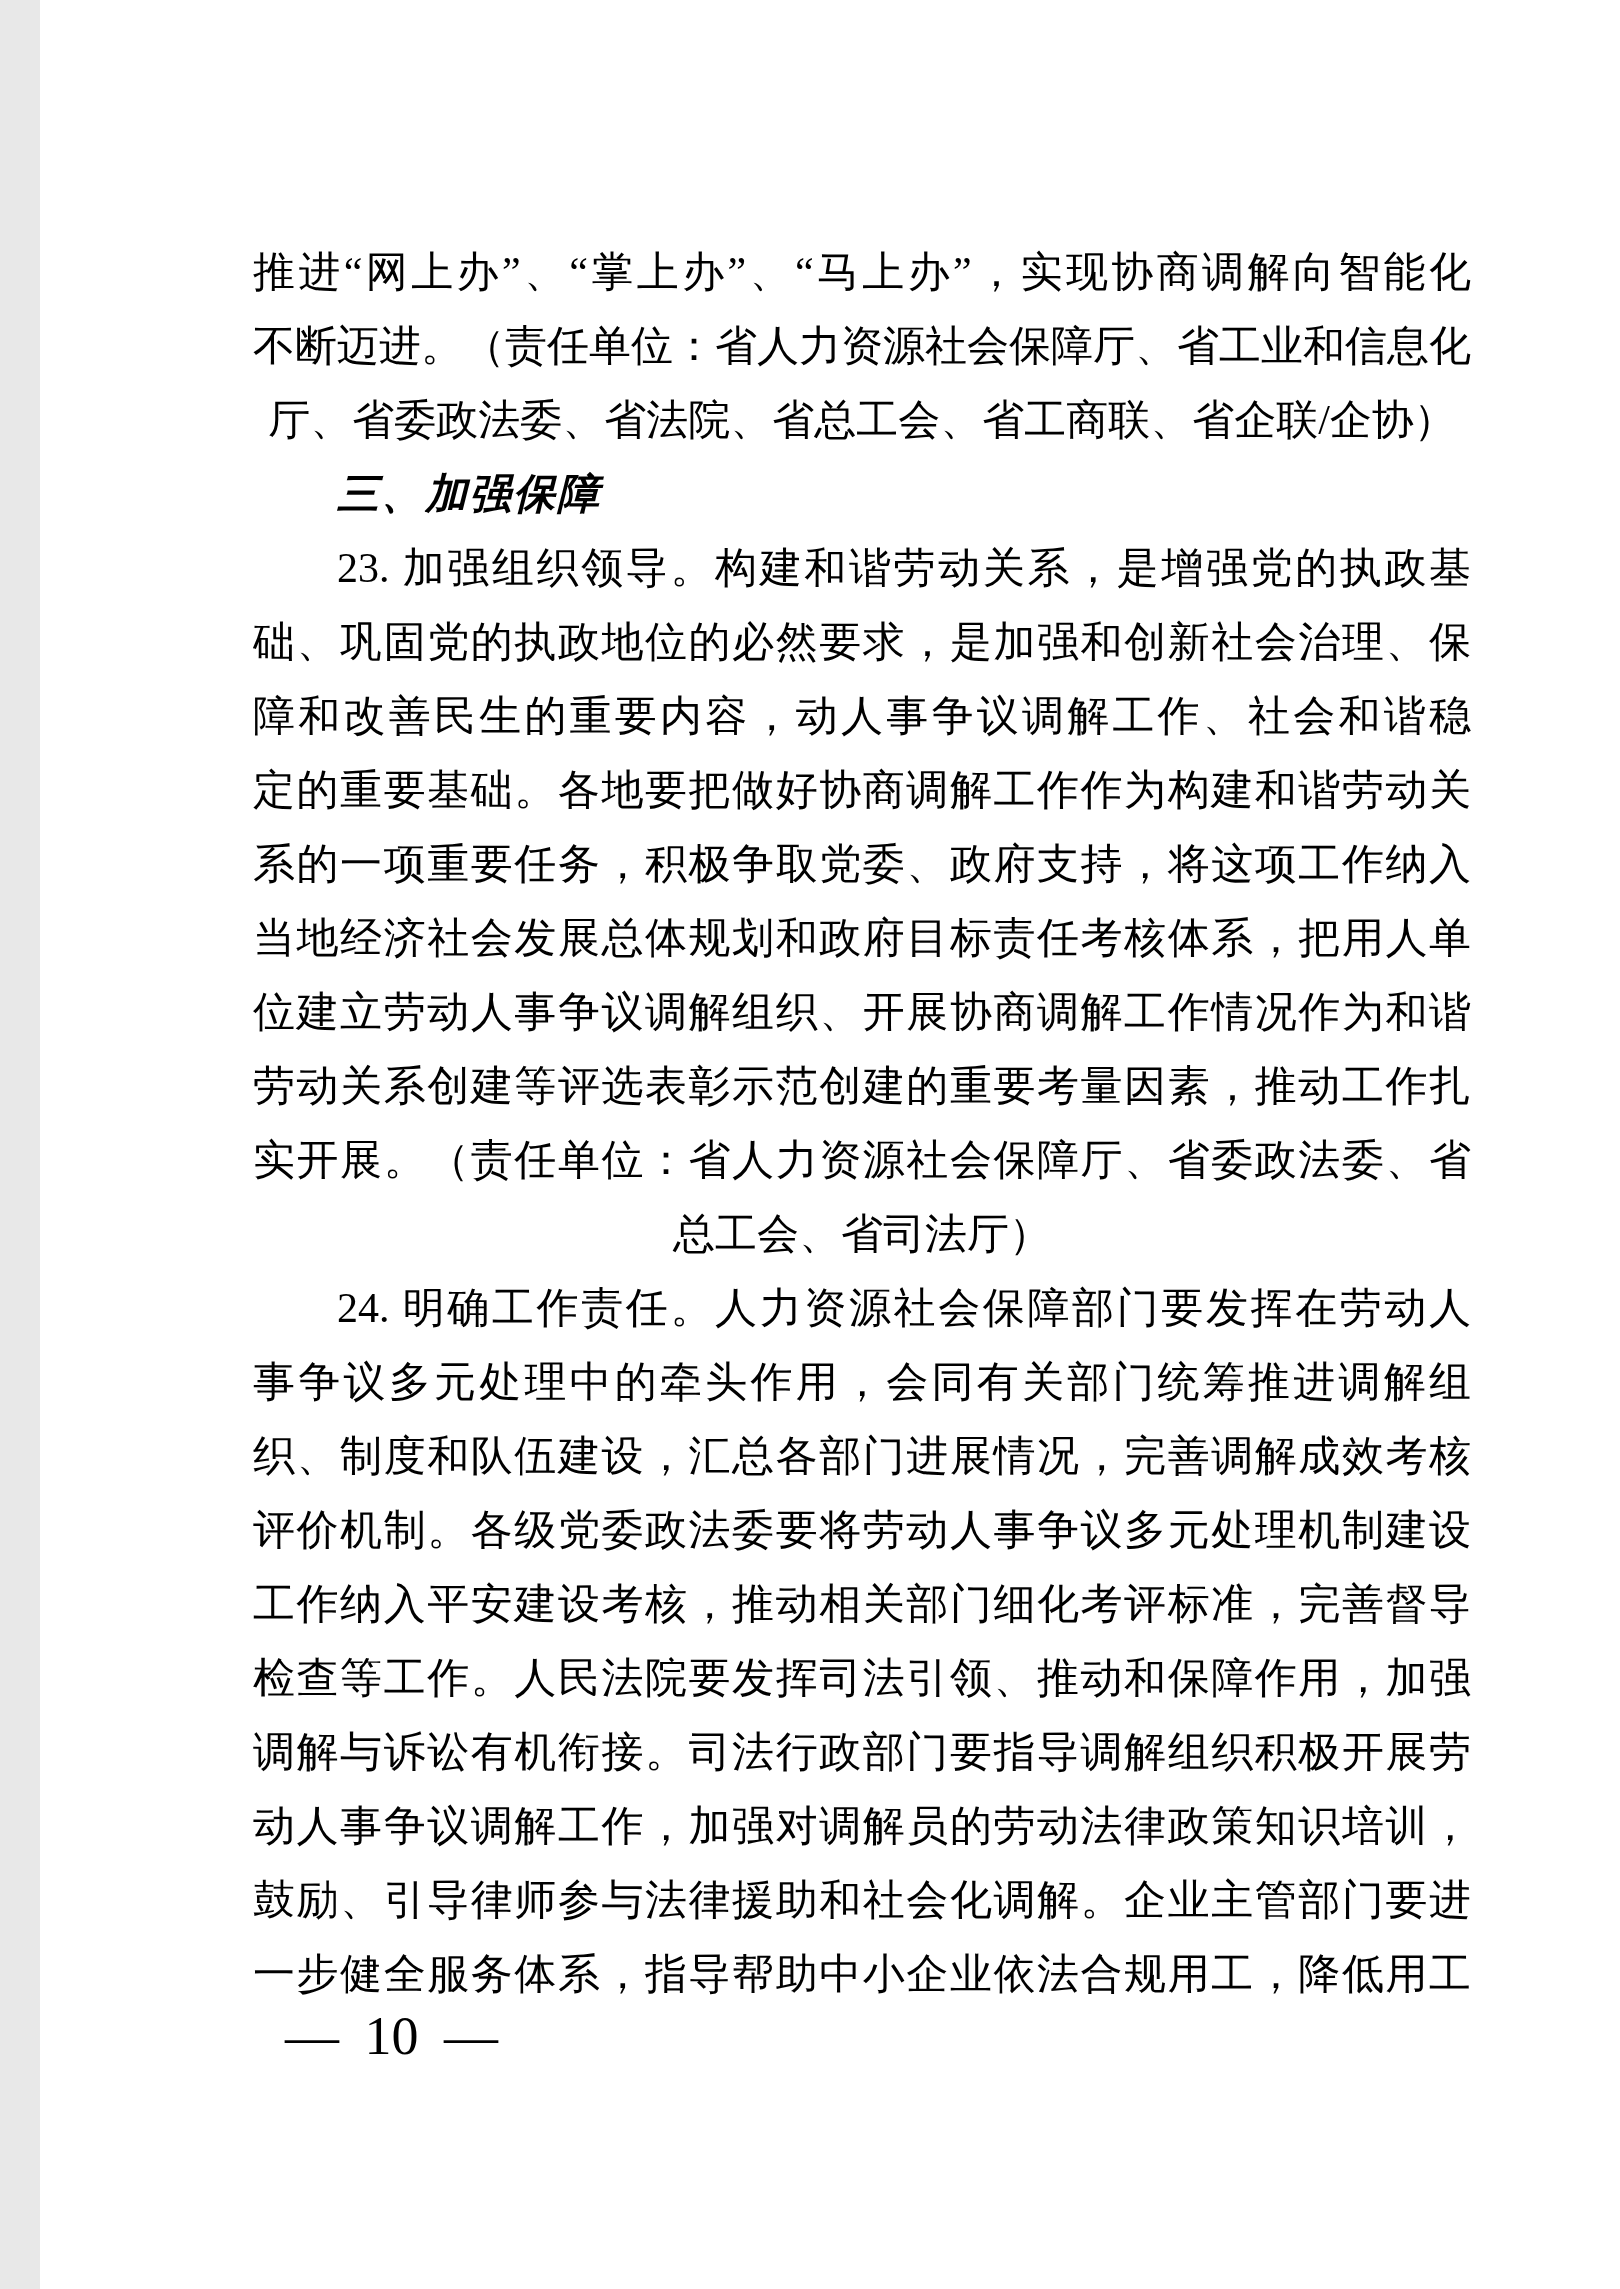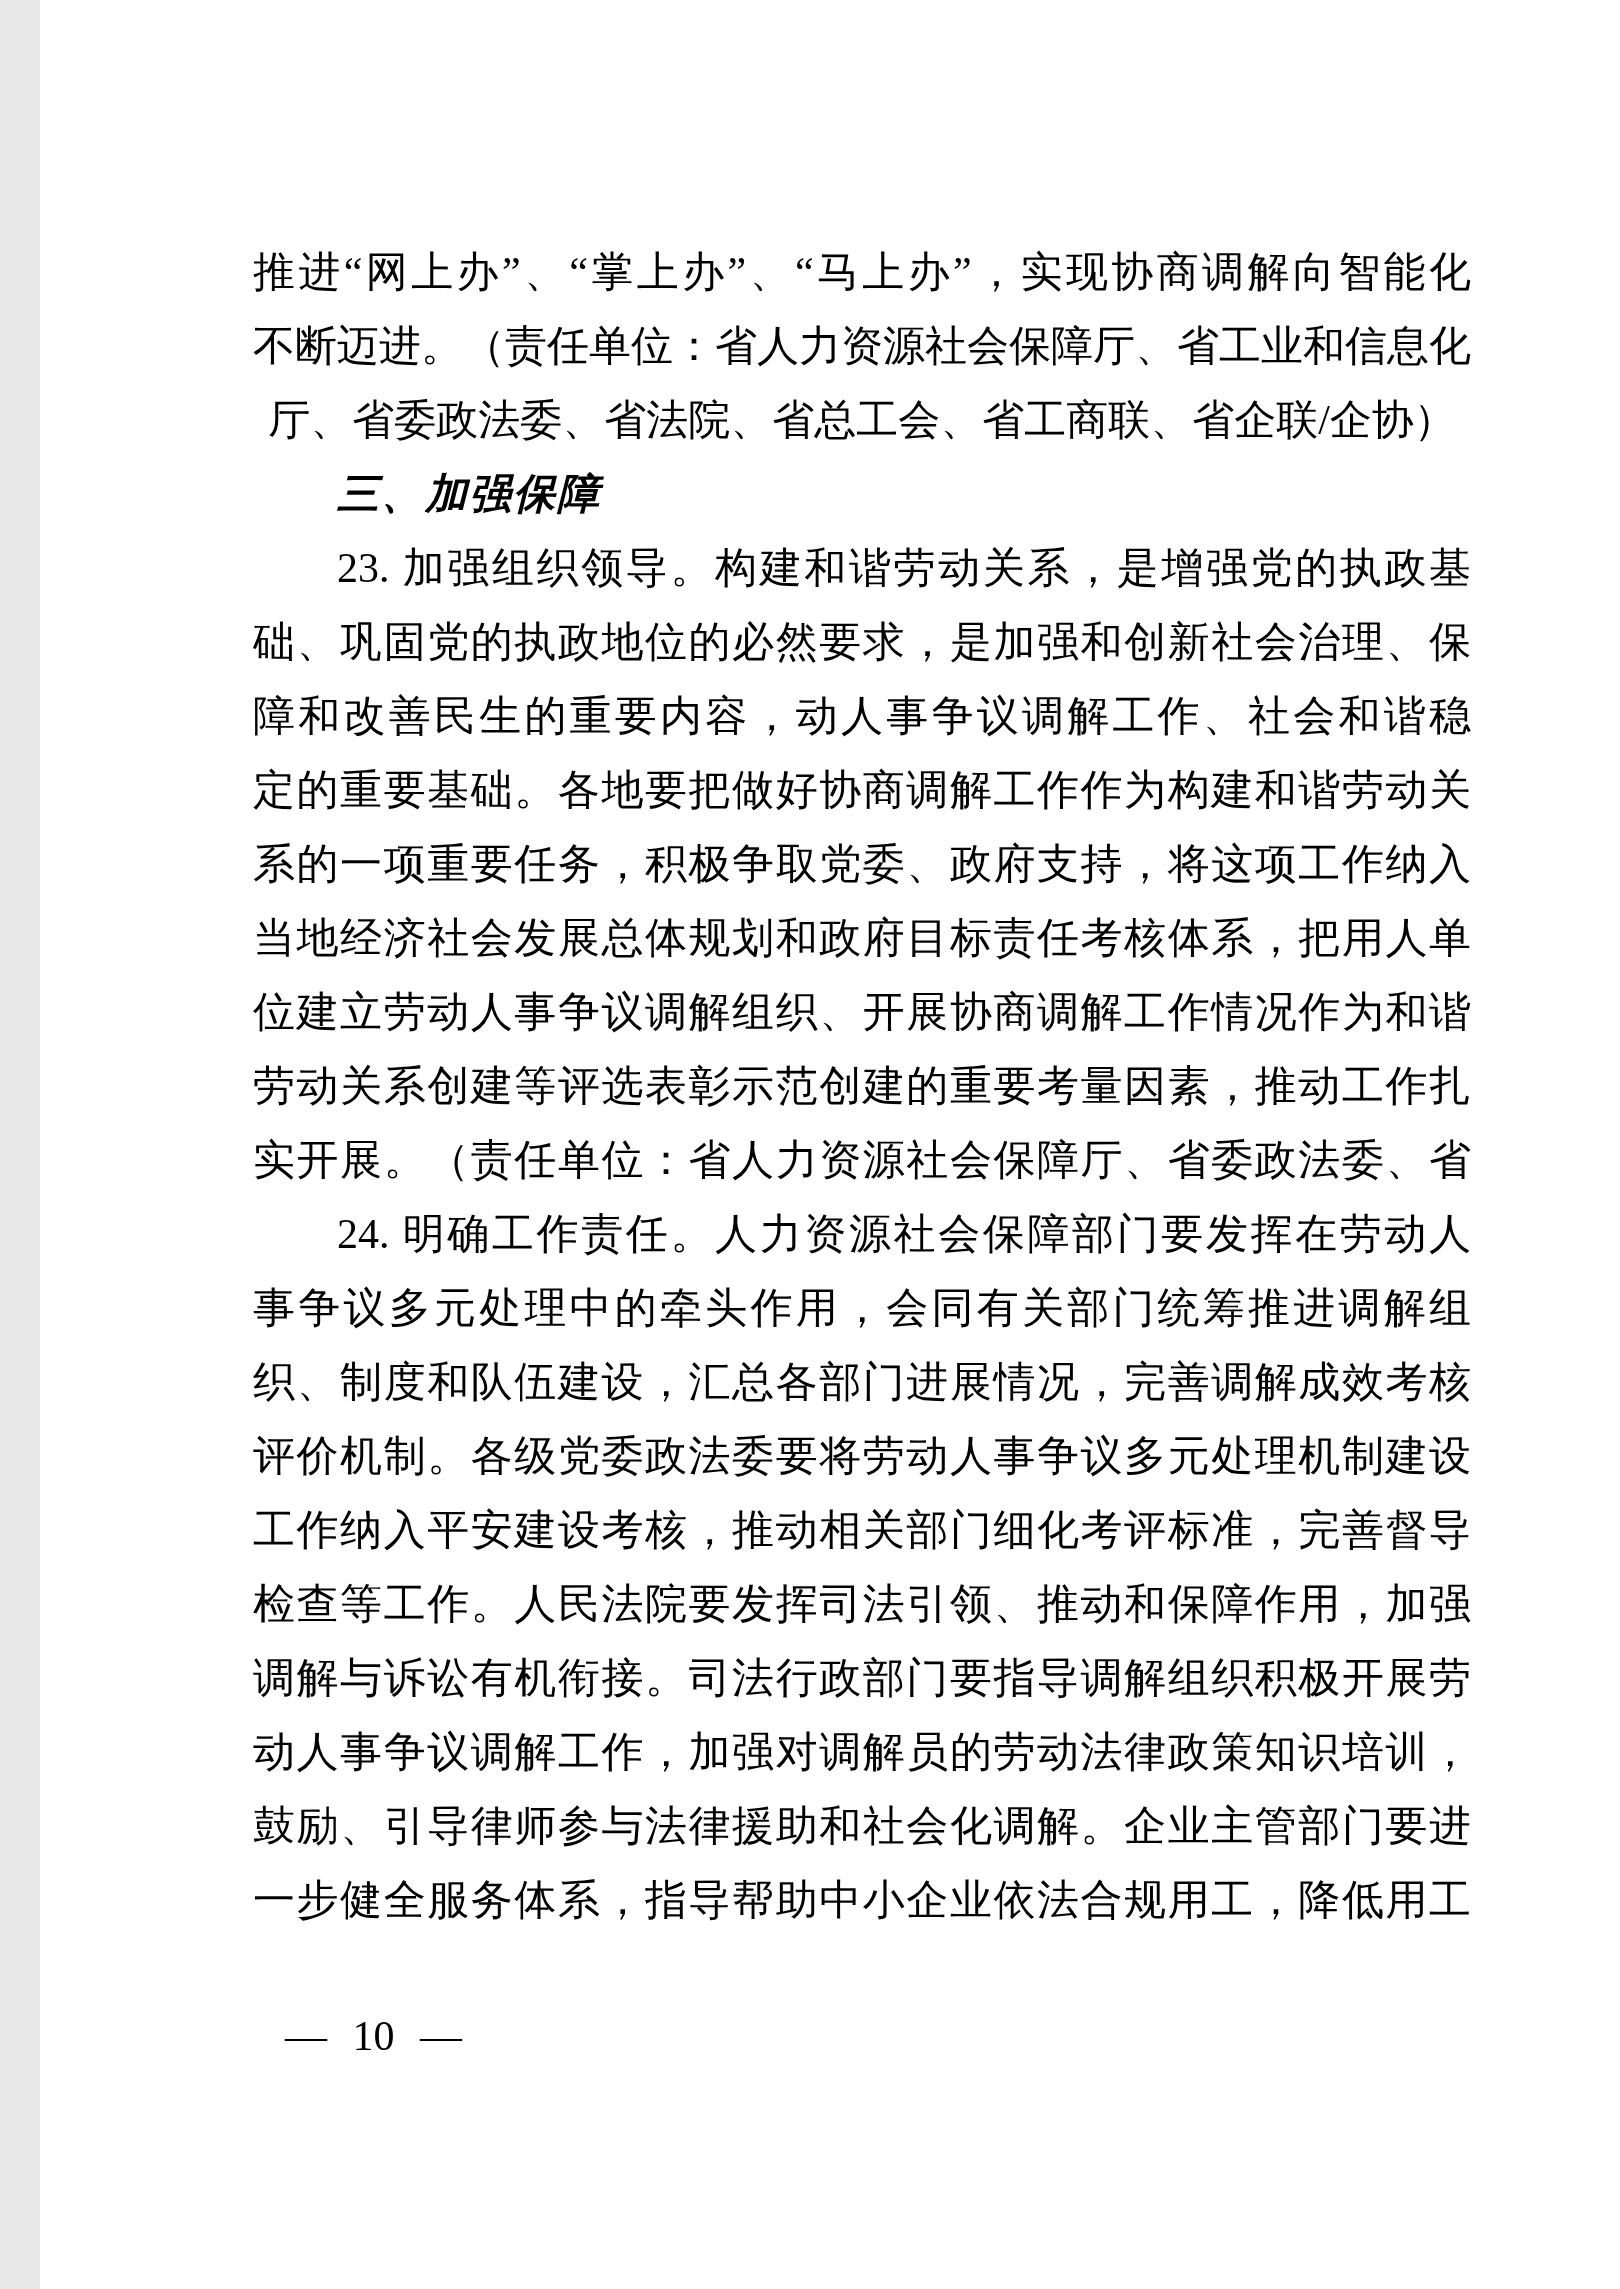--- a/index.html
+++ b/index.html
@@ -41,21 +41,21 @@
     font-weight: bold;
     text-indent: 84px;
     text-align: left;
     letter-spacing: 2px;
     font-style: italic;
   }
   .footer {
     position: absolute;
     left: 245px;
     top: 2015px;
-    font-size: 42px;
+    font-size: 54px;
     line-height: 43px;
     font-family: "Liberation Serif", serif;
     color: #000000;
   }
   .footer .page-num { margin: 0 25.5px; }
 </style>
 </head>
 <body>
 
 <div class="page">
@@ -67,20 +67,21 @@
       <div class="line heading">三、加强保障</div>
       <div class="line justify-indent">23. 加强组织领导。构建和谐劳动关系，是增强党的执政基</div>
       <div class="line justify">础、巩固党的执政地位的必然要求，是加强和创新社会治理、保</div>
       <div class="line justify">障和改善民生的重要内容，动人事争议调解工作、社会和谐稳</div>
       <div class="line justify">定的重要基础。各地要把做好协商调解工作作为构建和谐劳动关</div>
       <div class="line justify">系的一项重要任务，积极争取党委、政府支持，将这项工作纳入</div>
       <div class="line justify">当地经济社会发展总体规划和政府目标责任考核体系，把用人单</div>
       <div class="line justify">位建立劳动人事争议调解组织、开展协商调解工作情况作为和谐</div>
       <div class="line justify">劳动关系创建等评选表彰示范创建的重要考量因素，推动工作扎</div>
       <div class="line justify">实开展。（责任单位：省人力资源社会保障厅、省委政法委、省</div>
+      <div class="line plain">总工会、省司法厅）</div>
       <div class="line justify-indent">24. 明确工作责任。人力资源社会保障部门要发挥在劳动人</div>
       <div class="line justify">事争议多元处理中的牵头作用，会同有关部门统筹推进调解组</div>
       <div class="line justify">织、制度和队伍建设，汇总各部门进展情况，完善调解成效考核</div>
       <div class="line justify">评价机制。各级党委政法委要将劳动人事争议多元处理机制建设</div>
       <div class="line justify">工作纳入平安建设考核，推动相关部门细化考评标准，完善督导</div>
       <div class="line justify">检查等工作。人民法院要发挥司法引领、推动和保障作用，加强</div>
       <div class="line justify">调解与诉讼有机衔接。司法行政部门要指导调解组织积极开展劳</div>
       <div class="line justify">动人事争议调解工作，加强对调解员的劳动法律政策知识培训，</div>
       <div class="line justify">鼓励、引导律师参与法律援助和社会化调解。企业主管部门要进</div>
       <div class="line justify">一步健全服务体系，指导帮助中小企业依法合规用工，降低用工</div>

